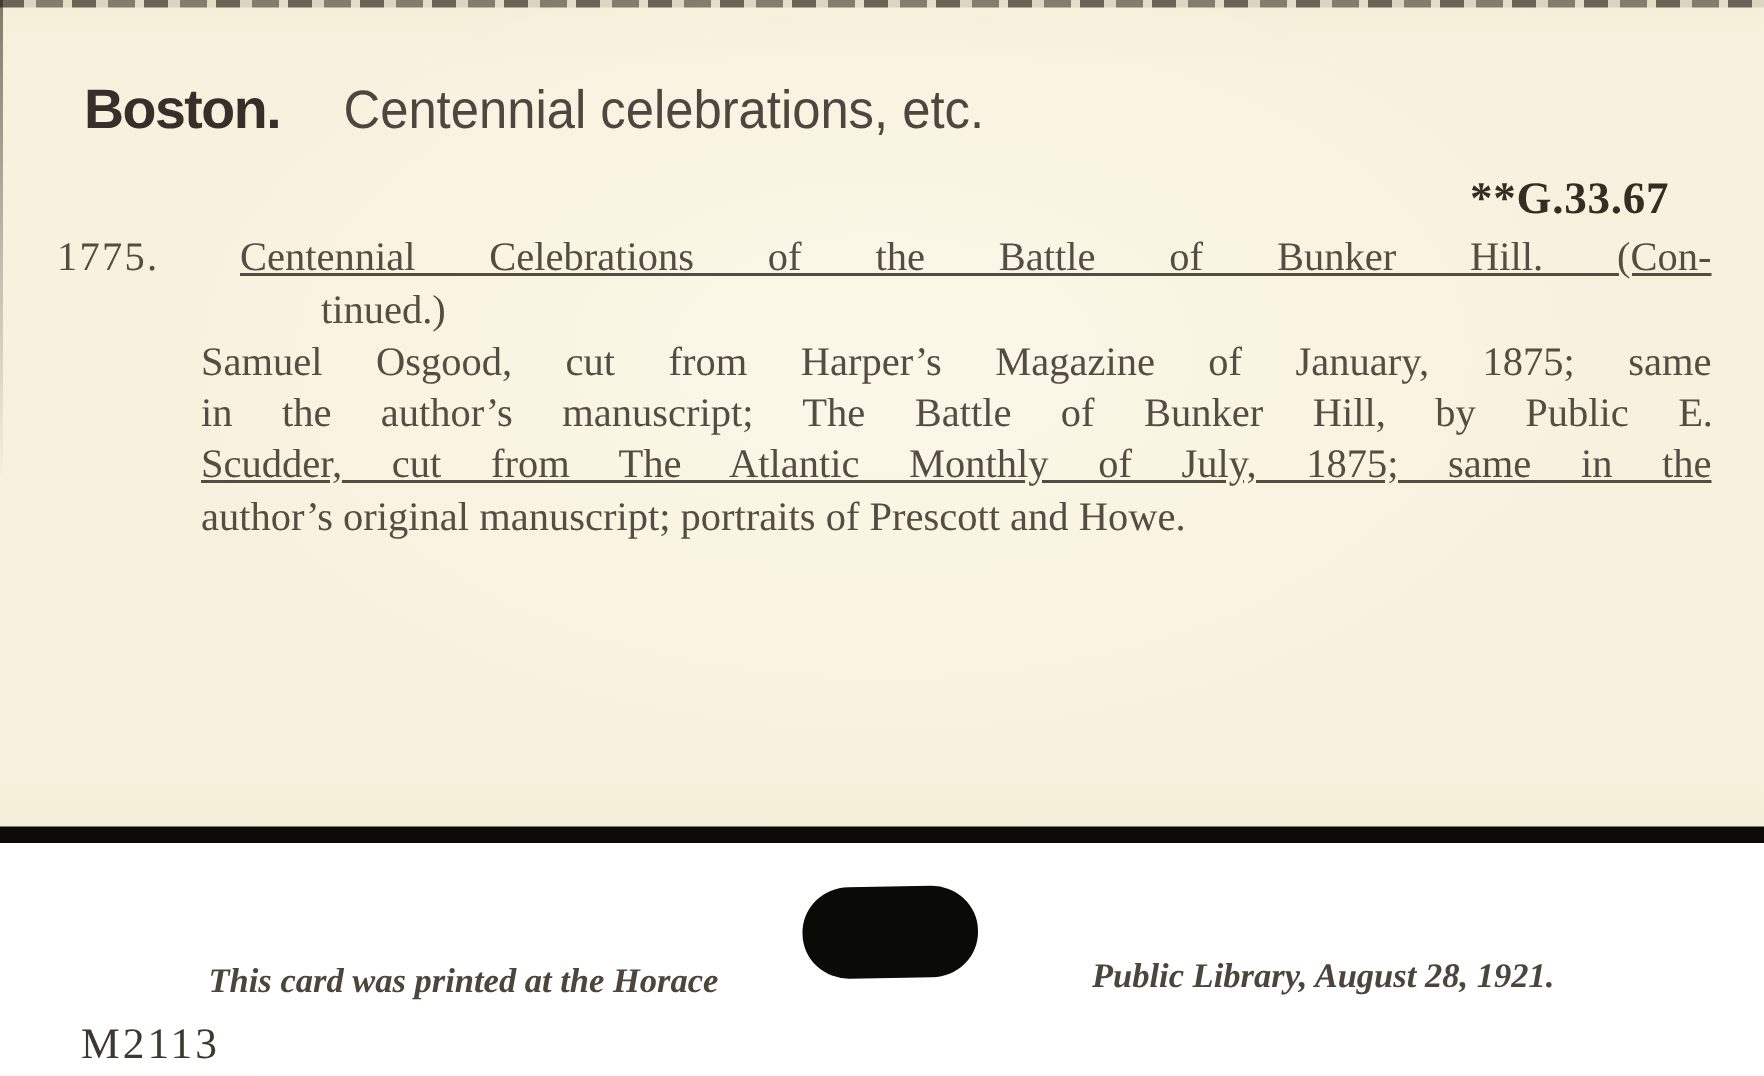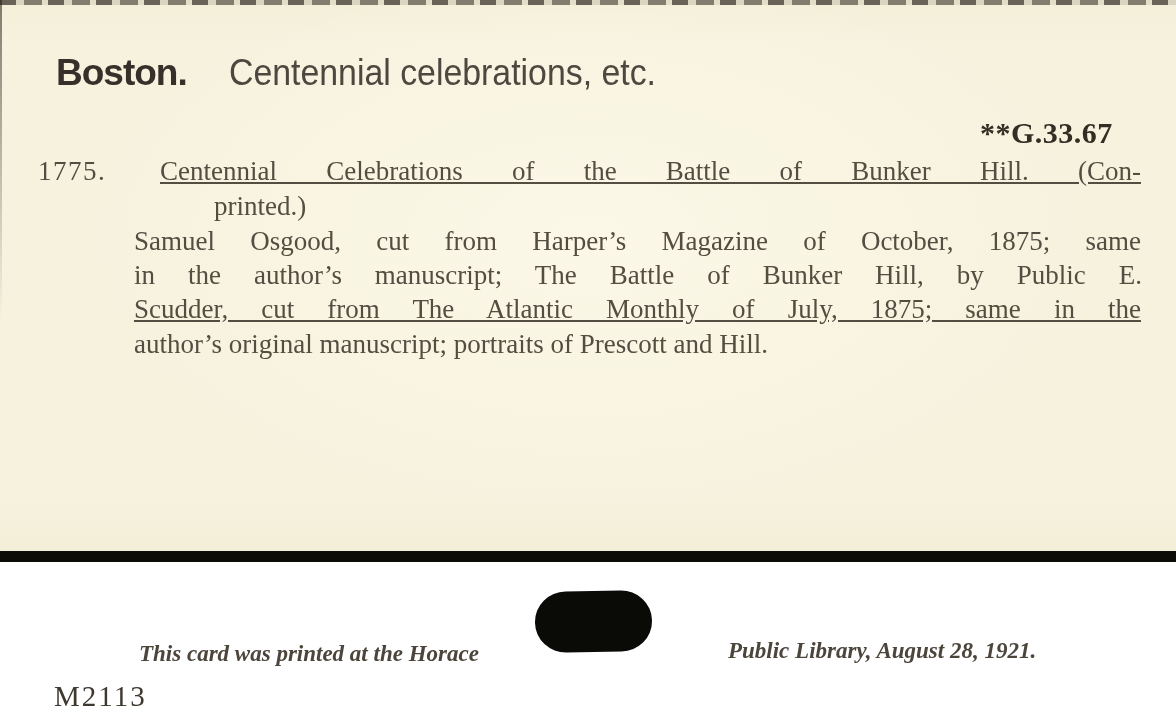--- a/index.html
+++ b/index.html
@@ -128,25 +128,25 @@
   <div id="left-edge" class="abs"></div>
 
   <div id="heading-main" class="abs">Boston.</div>
   <div id="heading-subject" class="abs">Centennial celebrations, etc.</div>
 
   <div id="call-number" class="abs">**G.33.67</div>
 
   <div id="entry-number" class="abs entry-text">1775.</div>
 
   <div id="line-0" class="abs entry-text jline">Centennial Celebrations of the Battle of Bunker Hill.  (Con-</div>
-  <div id="line-1" class="abs entry-text">printed.)</div>
-  <div id="line-2" class="abs entry-text jline">Samuel Osgood, cut from Harper’s Magazine of October, 1875;  same</div>
+  <div id="line-1" class="abs entry-text">tinued.)</div>
+  <div id="line-2" class="abs entry-text jline">Samuel Osgood, cut from Harper’s Magazine of January, 1875;  same</div>
   <div id="line-3" class="abs entry-text jline">in the author’s manuscript;  The Battle of Bunker Hill, by Public E.</div>
   <div id="line-4" class="abs entry-text jline">Scudder, cut from The Atlantic Monthly of July, 1875;  same in the</div>
-  <div id="line-5" class="abs entry-text">author’s original manuscript;  portraits of Prescott and Hill.</div>
+  <div id="line-5" class="abs entry-text">author’s original manuscript;  portraits of Prescott and Howe.</div>
 
   <div id="redaction-mark" class="abs"></div>
 
   <div id="footer-left" class="abs footer-italic">This card was printed at the Horace</div>
   <div id="footer-right" class="abs footer-italic">Public Library, August 28, 1921.</div>
 
   <div id="card-id" class="abs">M2113</div>
 
   <div id="bottom-edge" class="abs"></div>
 

